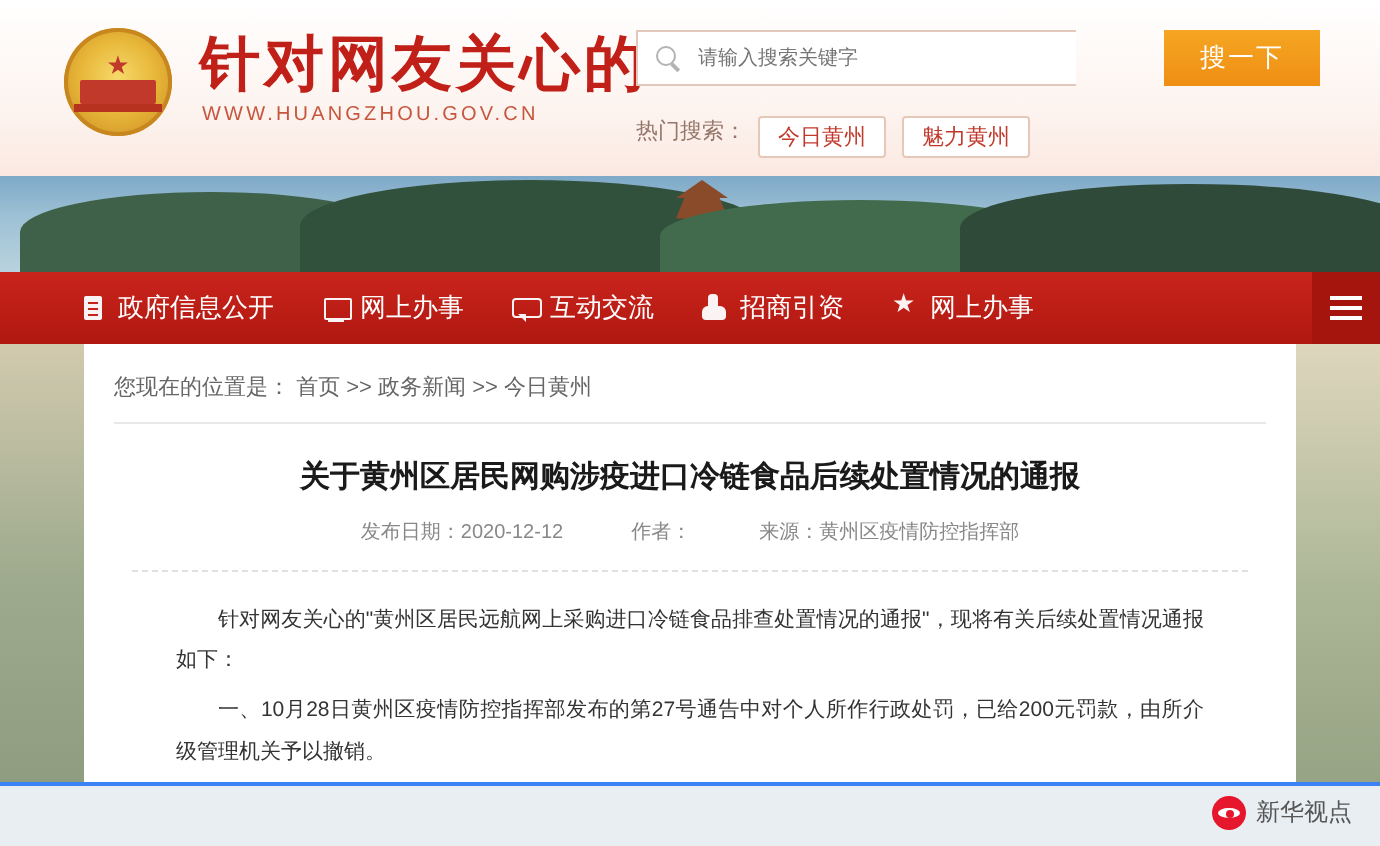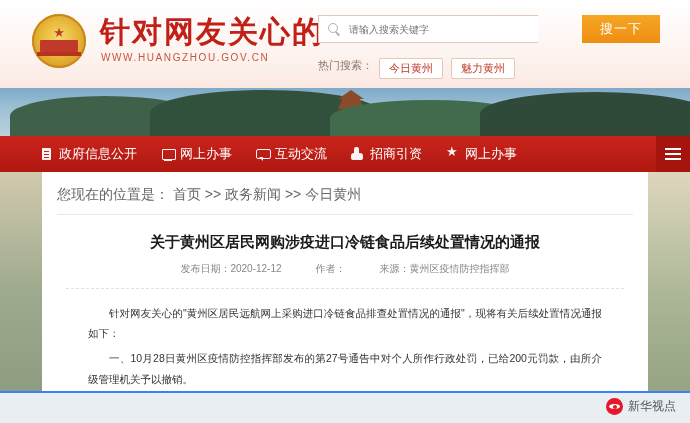--- a/index.html
+++ b/index.html
@@ -323,21 +323,21 @@
   .paper {
     position: absolute;
     left: 42px;
     top: 0;
     width: 606px;
     height: 289px;
     background: #fff;
     box-sizing: border-box;
   }
   .breadcrumb {
-    font-size: 14px;
+    font-size: 11px;
     color: #666;
     padding: 14px 0 0 15px;
   }
   .breadcrumb a { color: #666; text-decoration: none; }
   .hr-line {
     margin: 10px 15px 0 15px;
     border-top: 1px solid #e8e8e8;
   }
   .doc-title {
     text-align: center;

